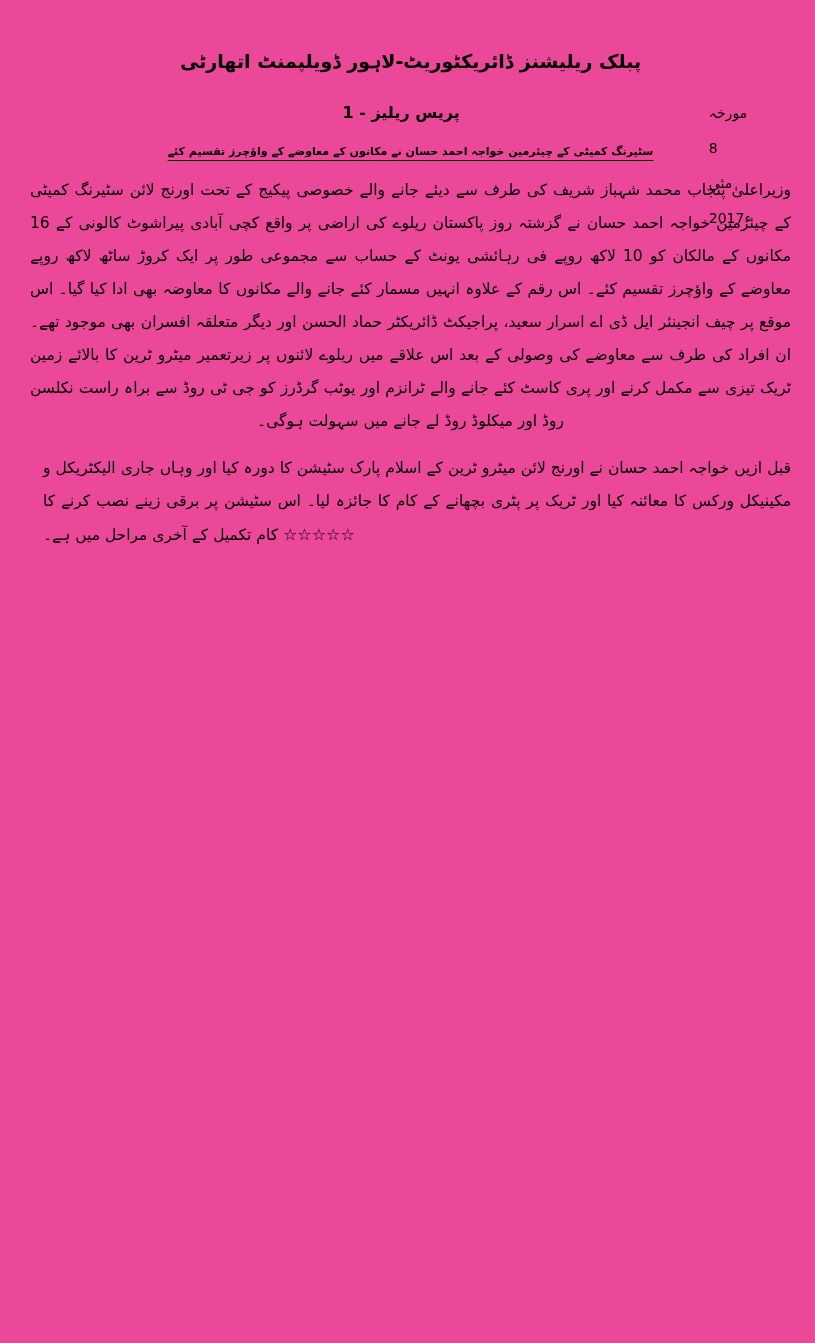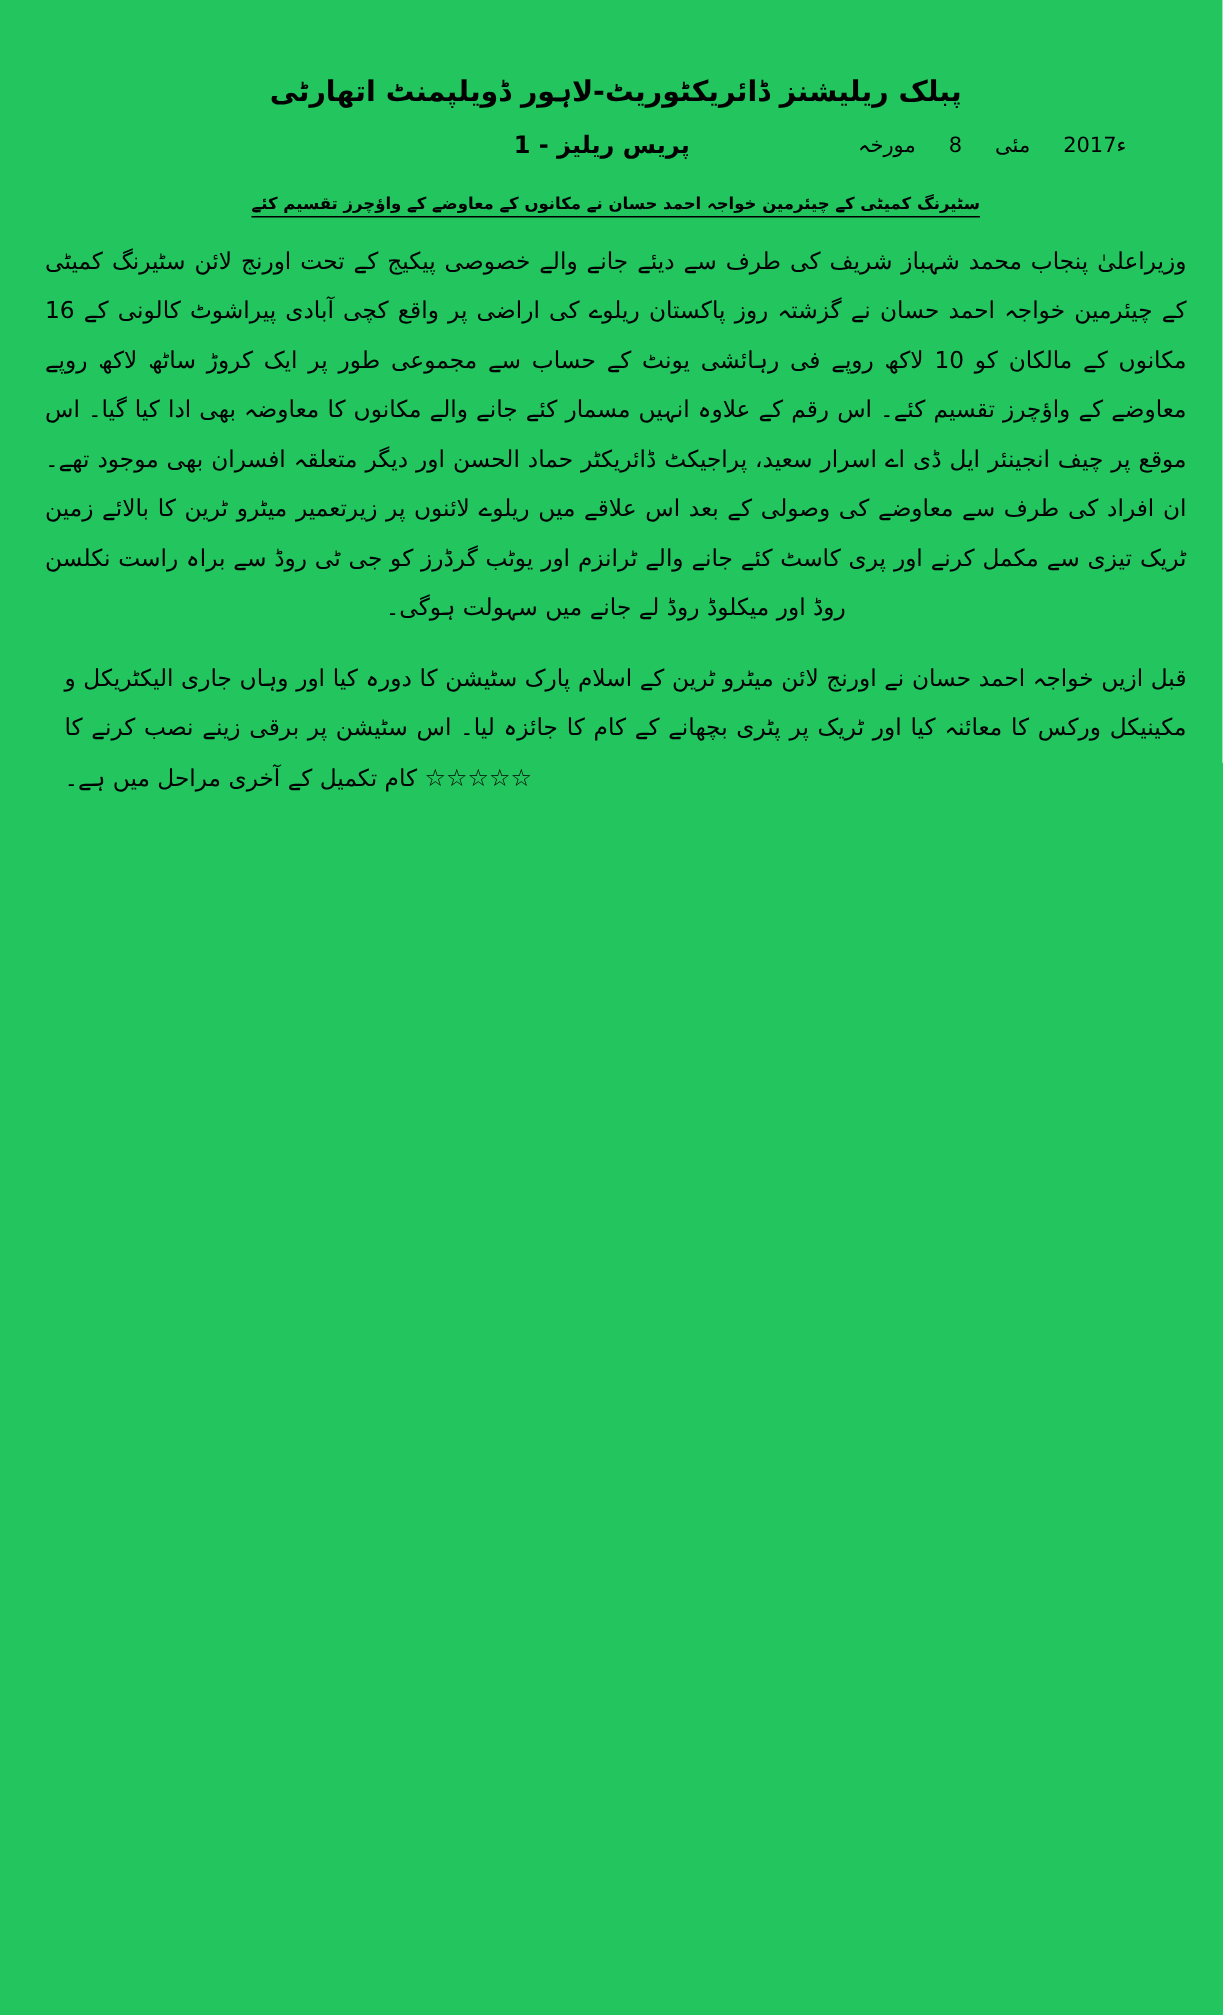--- a/index.html
+++ b/index.html
@@ -4,58 +4,58 @@
 <style>
   html, body {
     margin: 0;
     padding: 0;
     background: #ffffff;
   }
   .page {
     position: relative;
     width: 815px;
     height: 1343px;
-    background: #22c55e;
+    background: #ec4899;
     overflow: hidden;
     font-family: "DejaVu Sans", sans-serif;
     color: #000000;
   }
   .content {
     padding: 44px 24px 0 30px;
   }
   .header-title {
     text-align: center;
     font-weight: bold;
     font-size: 19px;
     line-height: 34px;
     direction: rtl;
   }
   .meta-row {
     position: relative;
     height: 34px;
-    margin-top: 4px;
+    margin-top: 20px;
   }
   .pr-label {
     position: absolute;
     left: 50%;
     transform: translateX(-58%);
     top: 0;
     font-weight: bold;
     font-size: 16px;
     line-height: 30px;
     direction: rtl;
     white-space: nowrap;
   }
   .date-line {
     position: absolute;
     right: 40px;
     top: 2px;
     display: flex;
-    flex-direction: row;
-    gap: 22px;
+    flex-direction: column;
+    gap: 9px;
     font-size: 14px;
     line-height: 26px;
     white-space: nowrap;
   }
   .date-line span { unicode-bidi: isolate; }
   .headline {
     text-align: center;
     font-weight: bold;
     font-size: 19px;
     line-height: 34px;

